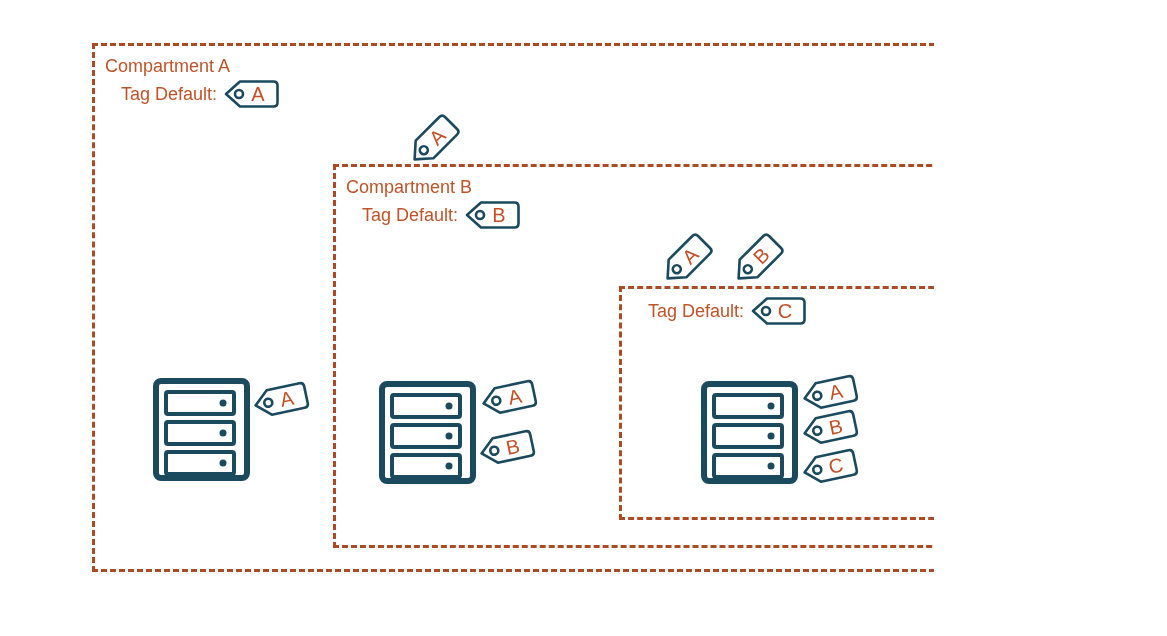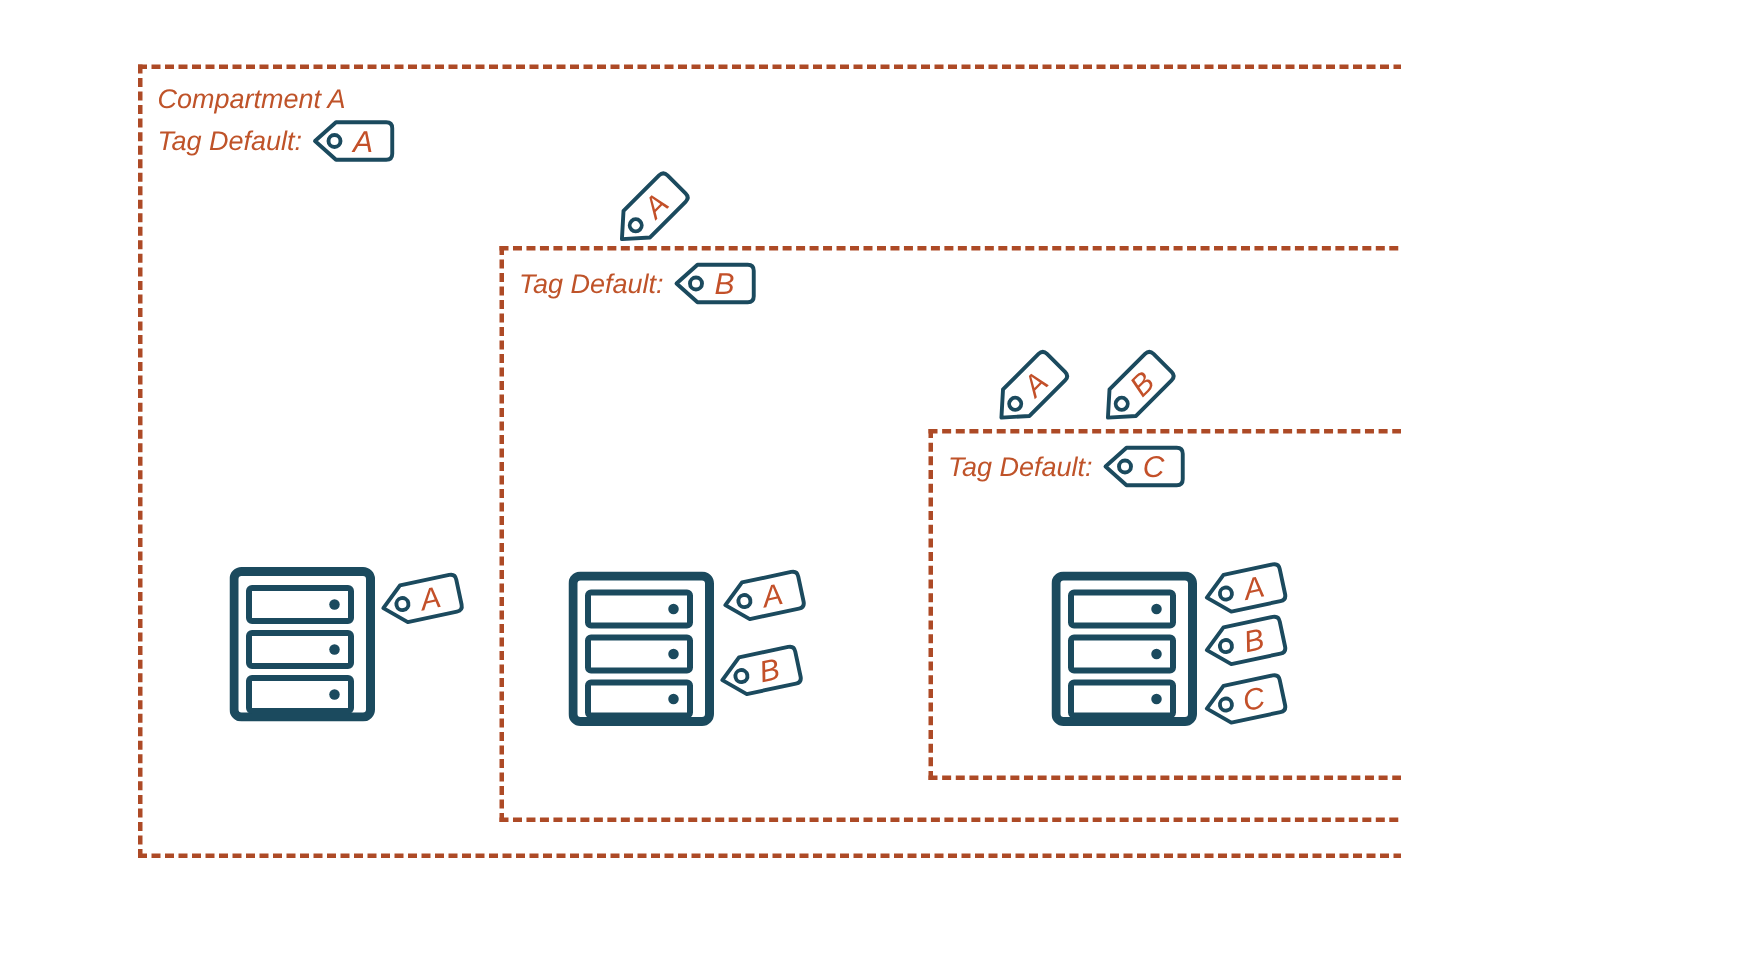--- a/index.html
+++ b/index.html
@@ -12,21 +12,20 @@
   * { margin: 0; padding: 0; box-sizing: border-box; }
   html, body { background: var(--bg); }
   body { font-family: "Liberation Sans", sans-serif; }
 
   .canvas {
     position: relative;
     width: 934px;
     height: 636px;
     background: var(--bg);
     overflow: hidden;
-    font-style: italic;
   }
 
   .compartment {
     position: absolute;
     border: 3px dashed var(--line);
     background: transparent;
   }
   #comp-a { left: 92px;  top: 43px;  width: 1005px; height: 529px; }
   #comp-b { left: 238px; top: 118px; width: 734px;  height: 384px; }
   #comp-c { left: 283px; top: 119px; width: 397px;  height: 234px; }
@@ -34,21 +33,21 @@
   .comp-label {
     position: absolute;
     left: 10px;
     top: 7px;
     color: var(--label);
     font-size: 18px;
     line-height: 26px;
     white-space: nowrap;
   }
   .comp-title { display: block; }
-  .tag-line { display: flex; align-items: center; gap: 7px; }
+  .tag-line { display: flex; align-items: center; gap: 7px; margin-left: 16px; }
 
   .tag {
     display: inline-block;
     width: 56px;
     height: 30px;
     line-height: 0;
   }
   .tag.abs { position: absolute; }
   .tag svg { overflow: visible; }
   .tag-body {
@@ -134,20 +133,21 @@
 
       <span class="tag abs rot45" style="left:69px; top:-41px;">
         <svg viewBox="0 0 56 30" width="56" height="30">
           <path class="tag-body" d="M2 15 L16 2.5 H49.5 Q53.5 2.5 53.5 6.5 V23.5 Q53.5 27.5 49.5 27.5 H16 Z"></path>
           <circle class="tag-hole" cx="15" cy="15" r="4"></circle>
           <text class="tag-letter" x="34" y="22" text-anchor="middle">A</text>
         </svg>
       </span>
 
       <div class="comp-label">
+        <span class="comp-title">Compartment B</span>
         <span class="tag-line">
           <span>Tag Default:</span>
           <span class="tag">
             <svg viewBox="0 0 56 30" width="56" height="30">
               <path class="tag-body" d="M2 15 L16 2.5 H49.5 Q53.5 2.5 53.5 6.5 V23.5 Q53.5 27.5 49.5 27.5 H16 Z"></path>
               <circle class="tag-hole" cx="15" cy="15" r="4"></circle>
               <text class="tag-letter" x="34" y="22" text-anchor="middle">B</text>
             </svg>
           </span>
         </span>

